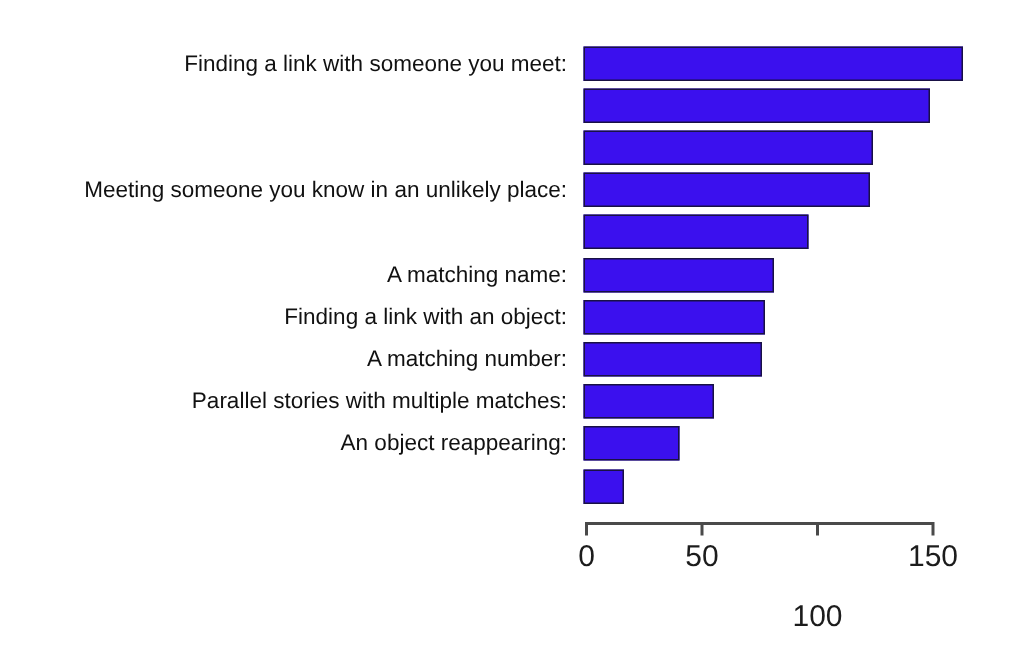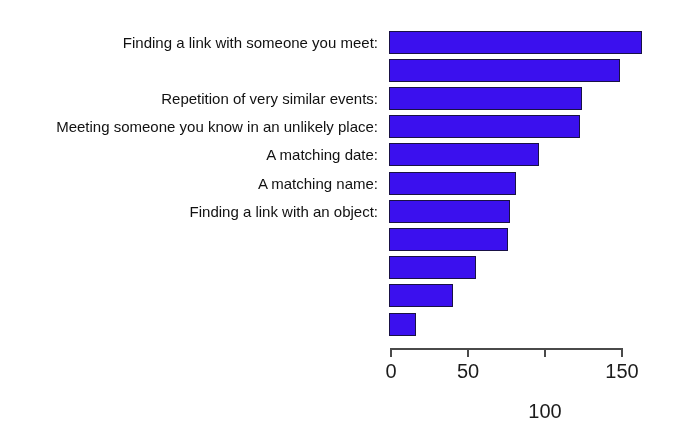--- a/index.html
+++ b/index.html
@@ -59,46 +59,47 @@
 <div class="canvas">
   <div>
       <div class="bar-row" style="top: 30.5px;">
         <div class="bar-label">Finding a link with someone you meet:</div>
         <div class="bar" style="width: 251px; background: rgb(59, 16, 238); border-color: rgb(25, 17, 69);"></div>
       </div>
       <div class="bar-row" style="top: 58.7px;">
         <div class="bar" style="width: 229px; background: rgb(59, 16, 238); border-color: rgb(25, 17, 69);"></div>
       </div>
       <div class="bar-row" style="top: 86.9px;">
-        <div class="bar-label">Repetition of very similar events:</div>
         <div class="bar" style="width: 191px; background: rgb(59, 16, 238); border-color: rgb(25, 17, 69);"></div>
       </div>
       <div class="bar-row" style="top: 115.1px; padding-left: 32px;">
         <div class="bar-label">Meeting someone you know in an unlikely place:</div>
         <div class="bar" style="width: 189px; background: rgb(59, 16, 238); border-color: rgb(25, 17, 69);"></div>
       </div>
       <div class="bar-row" style="top: 143.3px;">
-        <div class="bar-label">A matching date:</div>
         <div class="bar" style="width: 148px; background: rgb(59, 16, 238); border-color: rgb(25, 17, 69);"></div>
       </div>
       <div class="bar-row" style="top: 171.5px; padding-left: 11px;">
         <div class="bar-label">A matching name:</div>
         <div class="bar" style="width: 125px; background: rgb(59, 16, 238); border-color: rgb(25, 17, 69);"></div>
       </div>
       <div class="bar-row" style="top: 199.7px;">
         <div class="bar-label">Finding a link with an object:</div>
         <div class="bar" style="width: 119px; background: rgb(59, 16, 238); border-color: rgb(25, 17, 69);"></div>
       </div>
       <div class="bar-row" style="top: 227.9px;">
+        <div class="bar-label">A matching number:</div>
         <div class="bar" style="width: 117px; background: rgb(59, 16, 238); border-color: rgb(25, 17, 69);"></div>
       </div>
       <div class="bar-row" style="top: 256.1px;">
+        <div class="bar-label">Parallel stories with multiple matches:</div>
         <div class="bar" style="width: 85px; background: rgb(59, 16, 238); border-color: rgb(25, 17, 69);"></div>
       </div>
       <div class="bar-row" style="top: 284.3px;">
+        <div class="bar-label">An object reappearing:</div>
         <div class="bar" style="width: 62px; background: rgb(59, 16, 238); border-color: rgb(25, 17, 69);"></div>
       </div>
       <div class="bar-row" style="top: 312.5px;">
         <div class="bar" style="width: 25px; background: rgb(59, 16, 238); border-color: rgb(25, 17, 69);"></div>
       </div>
     </div>
   <div class="axis-line"></div>
   <div>
       <div class="tick-mark" style="left: 390px; background: rgb(74, 74, 74);"></div>
       <div class="tick-label" style="left: 361px;">0</div>

